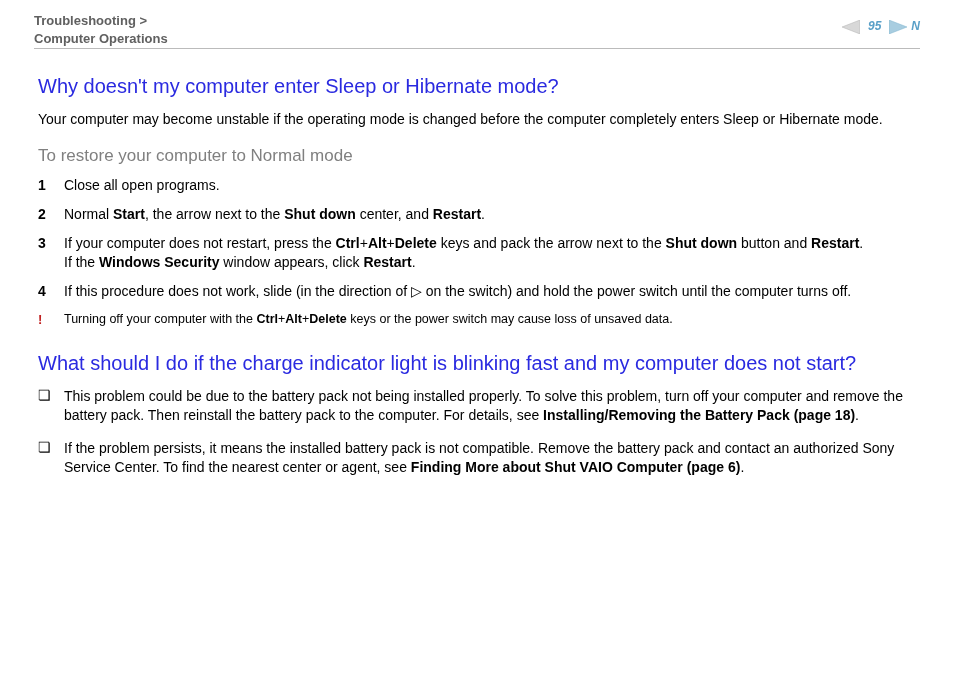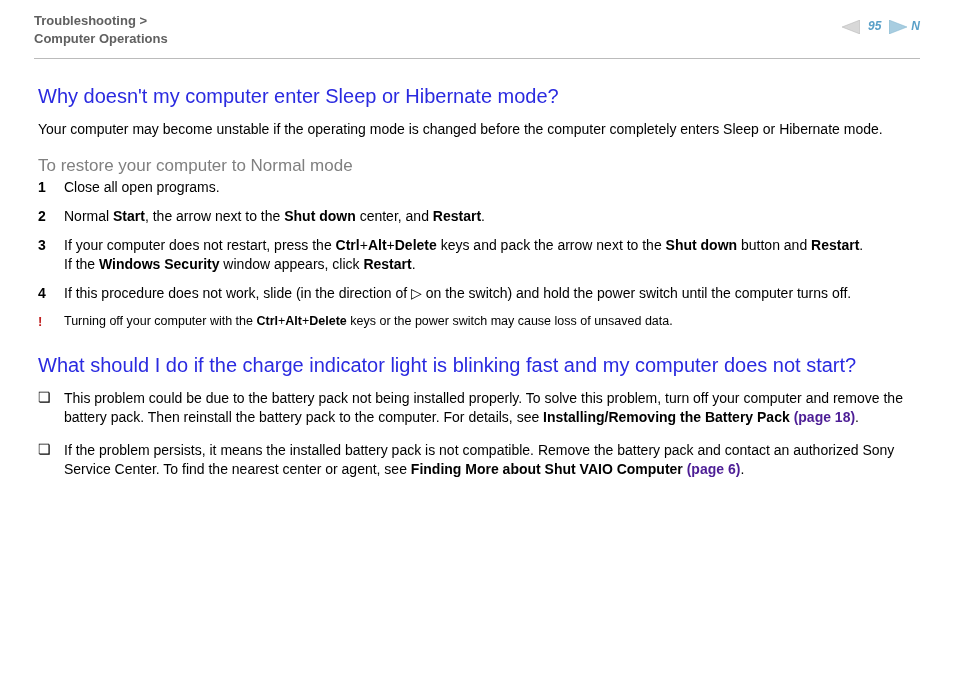--- a/index.html
+++ b/index.html
@@ -10,21 +10,21 @@
     color: #000;
     background: #fff;
     padding: 12px 34px 20px 34px;
     line-height: 1.35;
   }
   .header {
     display: flex;
     justify-content: space-between;
     align-items: flex-start;
     border-bottom: 1px solid #bbb;
-    padding-bottom: 10px;
+    padding-bottom: 0;
     margin-bottom: 24px;
   }
   .breadcrumb {
     font-size: 13px;
     font-weight: bold;
     color: #606060;
     line-height: 1.4;
   }
   .pager {
     display: flex;
@@ -53,20 +53,21 @@
     font-size: 20px;
     font-weight: normal;
     margin-bottom: 10px;
     margin-top: 4px;
   }
   .para { margin-bottom: 16px; font-size: 14px; }
   h3.sub {
     color: #808080;
     font-size: 17px;
     font-weight: normal;
+    margin-bottom: 8px;
   }
   ol.steps { list-style: none; margin-bottom: 10px; }
   ol.steps > li {
     display: flex;
     align-items: flex-start;
     margin-bottom: 10px;
   }
   .step-num {
     font-weight: bold;
     width: 26px;
@@ -92,21 +93,21 @@
     align-items: flex-start;
     margin-bottom: 14px;
   }
   .square {
     width: 26px;
     flex: 0 0 26px;
     font-size: 14px;
     line-height: 1.2;
   }
   .bullet-body { flex: 1; }
-  .link { color: #4c1d95; font-weight: bold; cursor: pointer; }
+  .link { color: #000000; font-weight: bold; cursor: pointer; }
   b { font-weight: bold; }
   .tri { font-family: Arial, sans-serif; }
 </style>
 </head>
 <body>
 
 <div class="header">
   <div class="breadcrumb">
     <div>Troubleshooting &gt;</div>
     <div>Computer Operations</div>

